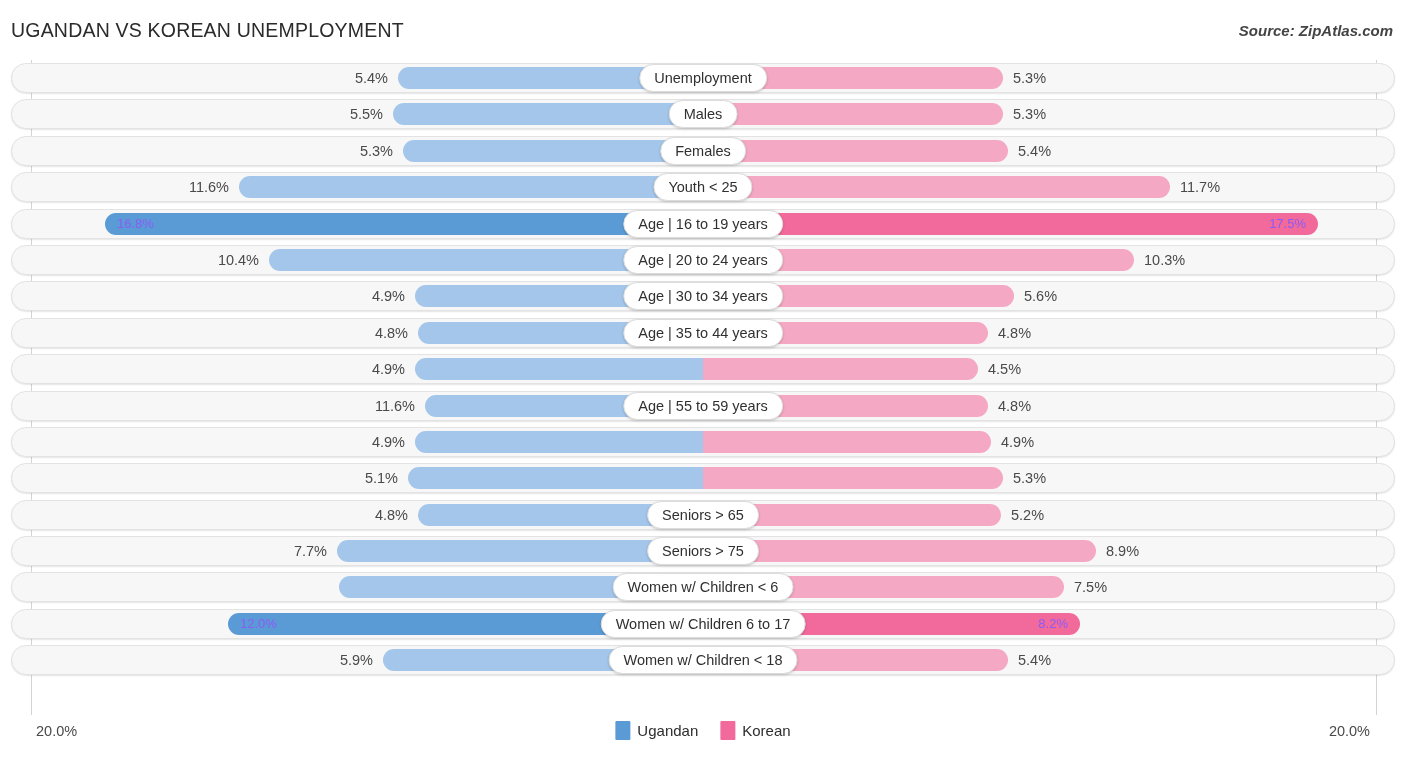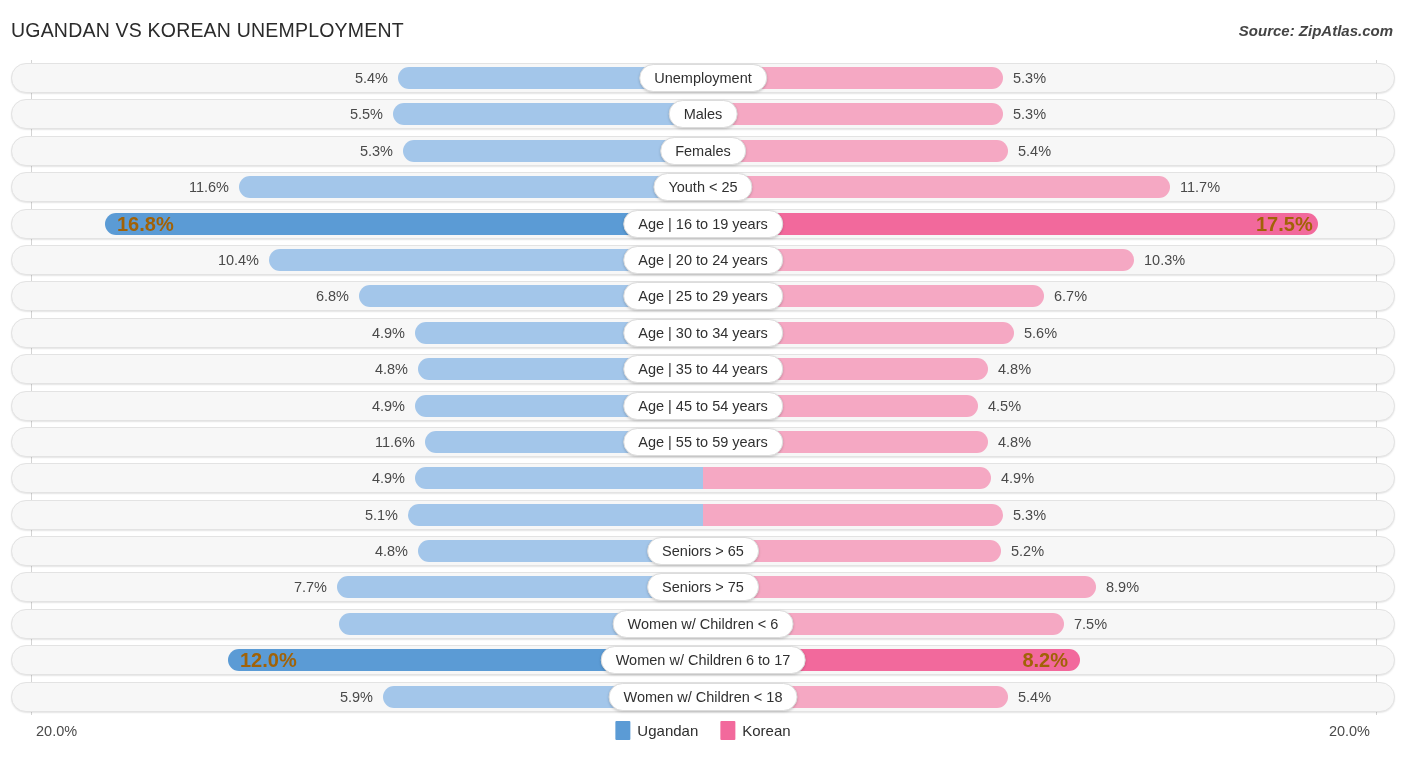--- a/index.html
+++ b/index.html
@@ -99,23 +99,23 @@
     font-size: 14.5px;
     color: #4a4a4a;
     white-space: nowrap;
     line-height: 18px;
   }
   .val.left  { text-align: right; }
   .val.right { text-align: left; }
 
   
   .val.inside {
-    color: #a16207;
-    font-weight: bold;
-    font-size: 20px;
+    color: #8b5cf6;
+    font-weight: normal;
+    font-size: 13px;
   }
 
   
   .center-label {
     position: absolute;
     top: 4px;
     left: 50%;
     transform: translateX(-50%);
     height: 28px;
     line-height: 26px;
@@ -227,49 +227,40 @@
         <div class="row">
           <div class="track"></div>
           <div class="bar left" style="background: rgb(163, 198, 234); width: 434px; left: 269px;"></div>
           <div class="bar right" style="background: rgb(245, 168, 195); width: 431px; left: 703px;"></div>
           <div class="val left" style="left: 159px; width: 100px;">10.4%</div>
           <div class="val right" style="left: 1144px;">10.3%</div>
           <div class="center-label">Age | 20 to 24 years</div>
         </div>
         <div class="row">
           <div class="track"></div>
-          <div class="bar left" style="background: rgb(163, 198, 234); width: 344px; left: 359px;"></div>
-          <div class="bar right" style="background: rgb(245, 168, 195); width: 341px; left: 703px;"></div>
-          <div class="val left" style="left: 249px; width: 100px;">6.8%</div>
-          <div class="val right" style="left: 1054px;">6.7%</div>
-          <div class="center-label">Age | 25 to 29 years</div>
-        </div>
-        <div class="row">
-          <div class="track"></div>
           <div class="bar left" style="background: rgb(163, 198, 234); width: 288px; left: 415px;"></div>
           <div class="bar right" style="background: rgb(245, 168, 195); width: 311px; left: 703px;"></div>
           <div class="val left" style="left: 305px; width: 100px;">4.9%</div>
           <div class="val right" style="left: 1024px;">5.6%</div>
           <div class="center-label">Age | 30 to 34 years</div>
         </div>
         <div class="row">
           <div class="track"></div>
           <div class="bar left" style="background: rgb(163, 198, 234); width: 285px; left: 418px;"></div>
           <div class="bar right" style="background: rgb(245, 168, 195); width: 285px; left: 703px;"></div>
           <div class="val left" style="left: 308px; width: 100px;">4.8%</div>
           <div class="val right" style="left: 998px;">4.8%</div>
           <div class="center-label">Age | 35 to 44 years</div>
         </div>
         <div class="row">
           <div class="track"></div>
           <div class="bar left" style="background: rgb(163, 198, 234); width: 288px; left: 415px;"></div>
           <div class="bar right" style="background: rgb(245, 168, 195); width: 275px; left: 703px;"></div>
           <div class="val left" style="left: 305px; width: 100px;">4.9%</div>
           <div class="val right" style="left: 988px;">4.5%</div>
-          <div class="center-label">Age | 45 to 54 years</div>
         </div>
         <div class="row">
           <div class="track"></div>
           <div class="bar left" style="background: rgb(163, 198, 234); width: 278px; left: 425px;"></div>
           <div class="bar right" style="background: rgb(245, 168, 195); width: 285px; left: 703px;"></div>
           <div class="val left" style="left: 315px; width: 100px;">11.6%</div>
           <div class="val right" style="left: 998px;">4.8%</div>
           <div class="center-label">Age | 55 to 59 years</div>
         </div>
         <div class="row">

